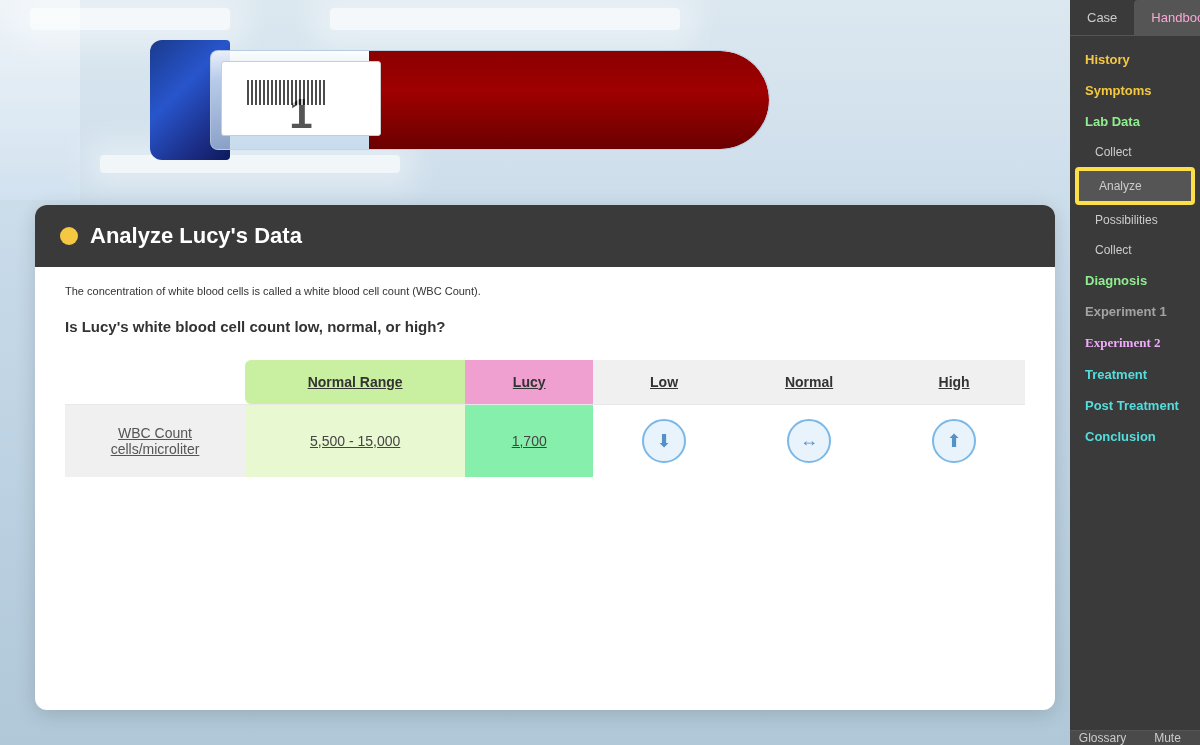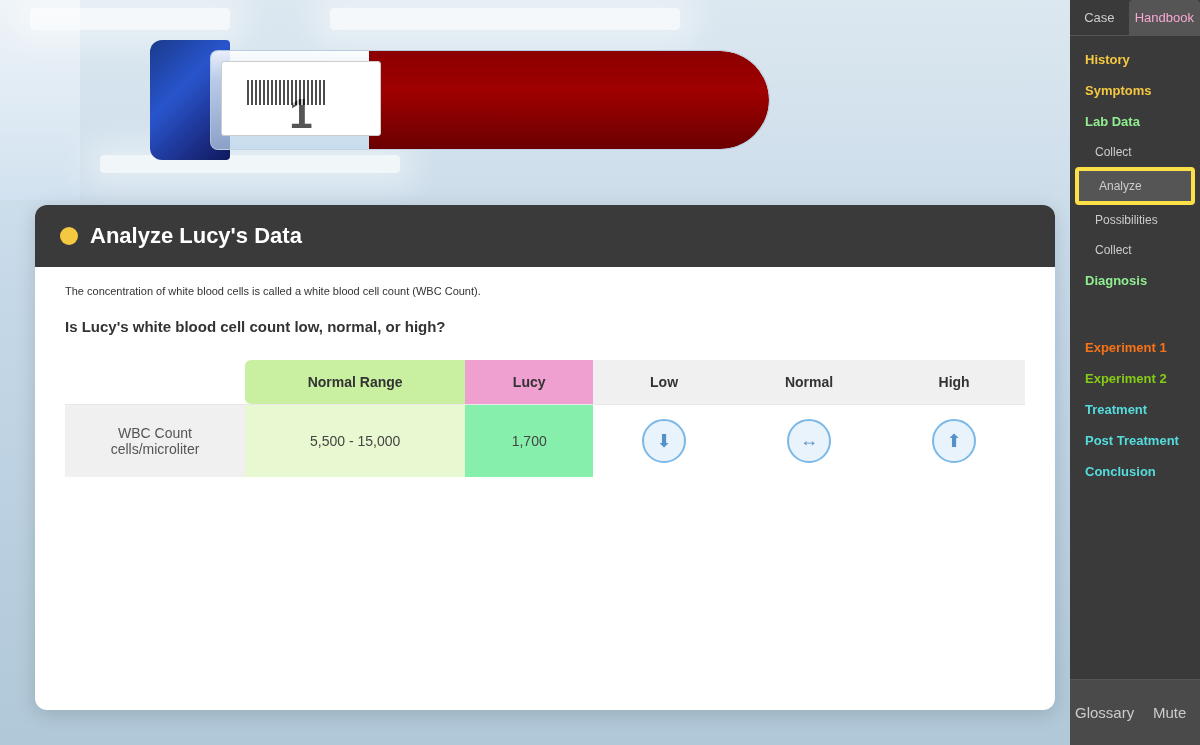--- a/index.html
+++ b/index.html
@@ -137,20 +137,21 @@
     
     .data-table {
       width: 100%;
       border-collapse: collapse;
     }
 
     .data-table th, .data-table td {
       padding: 14px 24px;
       text-align: center;
       font-size: 14px;
+      text-decoration: underline;
     }
 
     .data-table thead tr th {
       font-weight: 600;
     }
 
     .th-normal-range {
       background: #c8f0a0;
       color: #333;
       border-radius: 6px 0 0 6px;
@@ -211,22 +212,21 @@
       padding: 0;
     }
 
     .sidebar-tabs {
       display: flex;
       border-bottom: 1px solid #555;
     }
 
     .sidebar-tab {
       flex: 1;
-      padding: 10px 6px;
-      text-align: center;
+      padding: 10px 17px;
       font-size: 13px;
       cursor: pointer;
       color: #ccc;
     }
 
     .sidebar-tab.active {
       background: #555;
       color: #f9a8d4;
       border-radius: 4px 4px 0 0;
     }
@@ -273,23 +273,23 @@
       padding-left: 20px;
     }
 
     .sidebar-bottom {
       display: flex;
       border-top: 1px solid #555;
     }
 
     .sidebar-bottom-btn {
       flex: 1;
-      padding: 24px 5px;
+      padding: 0 5px;
       text-align: center;
-      font-size: 15px;
+      font-size: 12px;
       cursor: pointer;
       background: #4a4a4a;
       color: #ccc;
       border: none;
     }
 
     
     .ceiling-light {
       position: absolute;
       background: rgba(255,255,255,0.7);
@@ -386,22 +386,22 @@
 
   <div class="sidebar-nav">
     <div class="nav-item highlighted">History</div>
     <div class="nav-item highlighted">Symptoms</div>
     <div class="nav-item green" style="font-weight:bold; color:#90ee90;">Lab Data</div>
     <div class="nav-item sub">Collect</div>
     <div class="nav-item sub analyze-active">Analyze</div>
     <div class="nav-item sub">Possibilities</div>
     <div class="nav-item sub">Collect</div>
     <div class="nav-item green" style="color:#90ee90;">Diagnosis</div>
-    <div class="nav-item green" style="color:#f97316;margin-top:36px;">Experiment 1</div>
-    <div class="nav-item green" style="color:#84cc16;">Experiment 2</div>
+    <div class="nav-item green" style="color:#a3a3a3;">Experiment 1</div>
+    <div class="nav-item green" style="color:#f0abfc;font-family:Liberation Serif, serif;">Experiment 2</div>
     <div class="nav-item cyan" style="color:#5dd;">Treatment</div>
     <div class="nav-item cyan" style="color:#5dd;">Post Treatment</div>
     <div class="nav-item cyan" style="color:#5dd;">Conclusion</div>
   </div>
 
   <div class="sidebar-bottom">
     <button class="sidebar-bottom-btn">Glossary</button>
     <button class="sidebar-bottom-btn">Mute</button>
   </div>
 </div>

